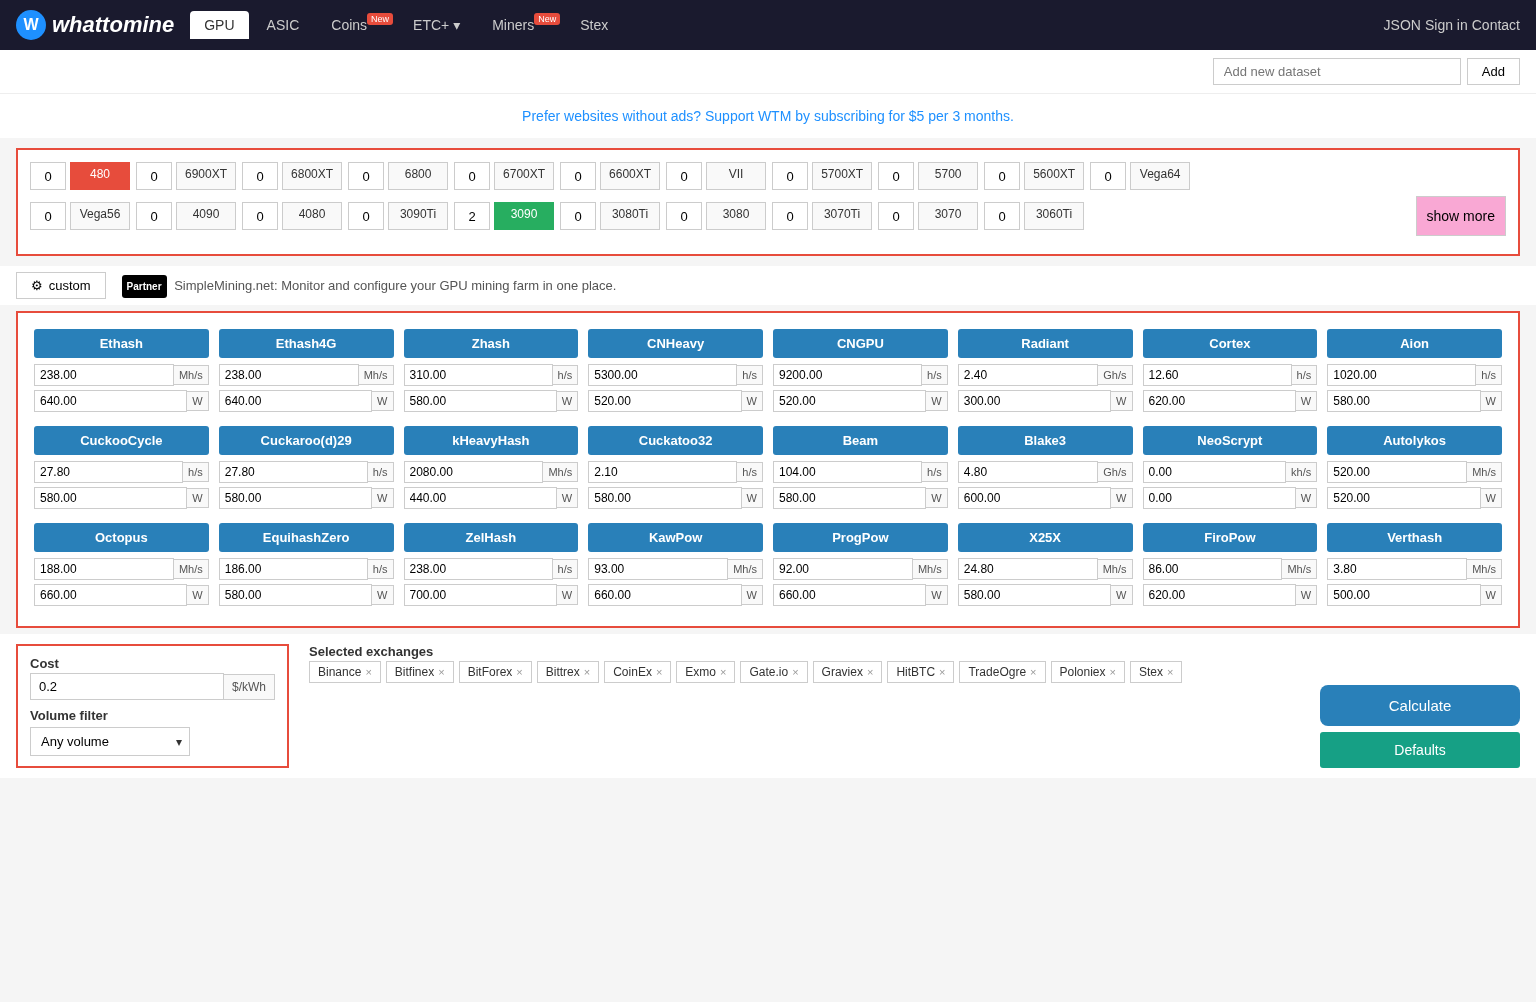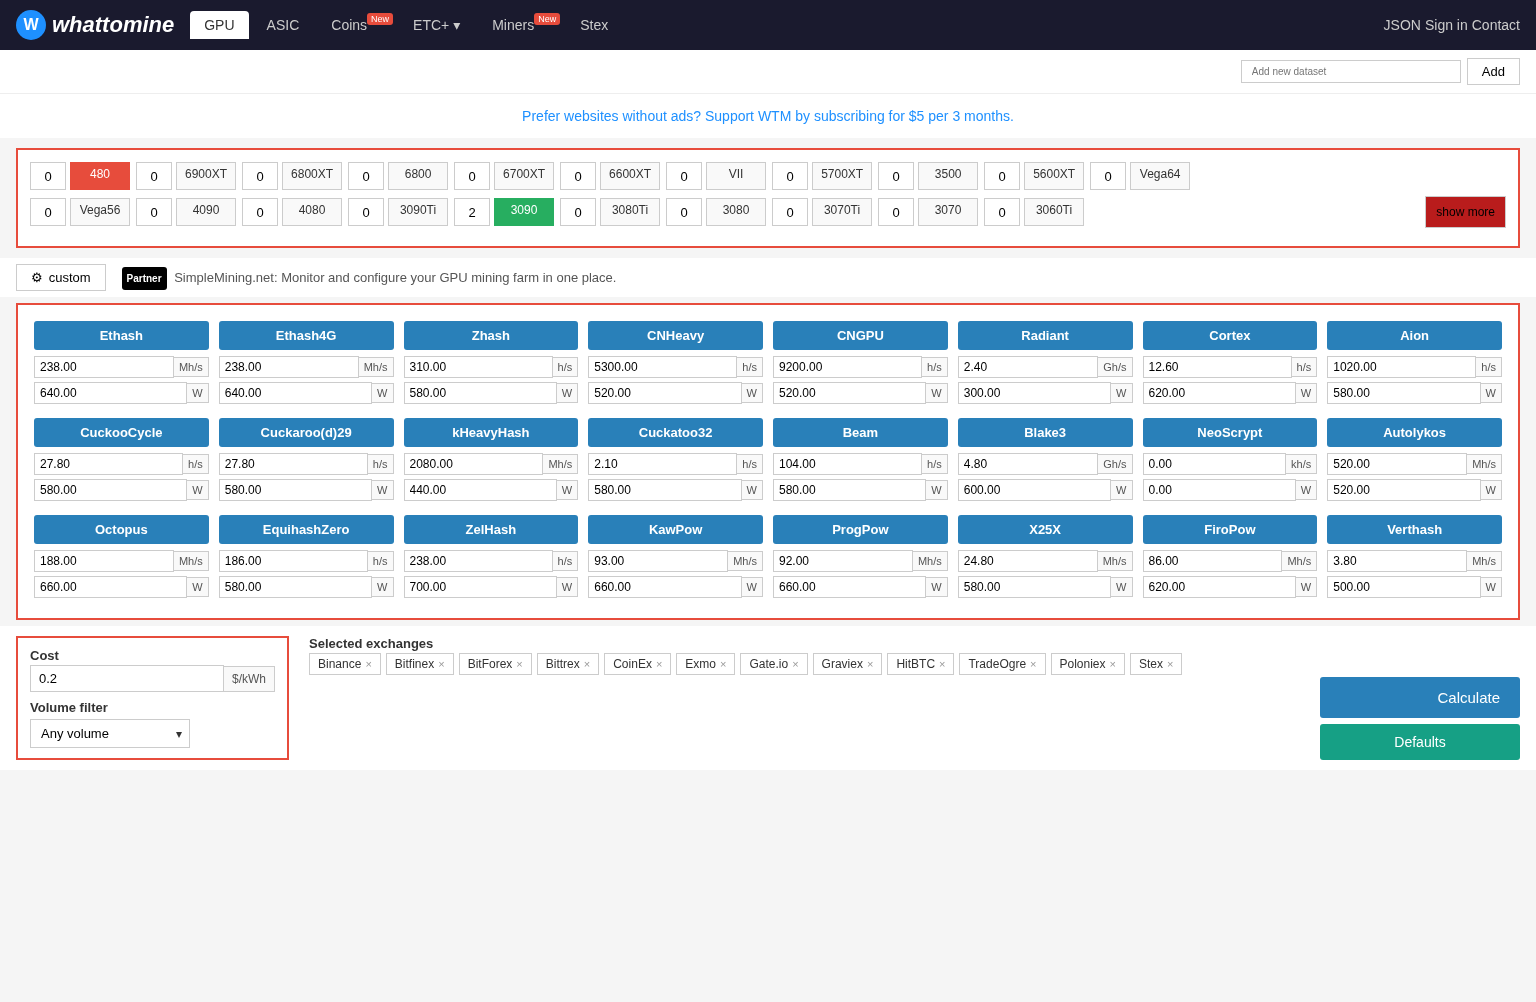--- a/index.html
+++ b/index.html
@@ -45,22 +45,22 @@
       padding: 8px 16px;
       display: flex;
       justify-content: flex-end;
       align-items: center;
       gap: 6px;
       border-bottom: 1px solid #eee;
     }
     .dataset-input {
       border: 1px solid #ccc;
       padding: 5px 10px;
-      width: 220px;
-      font-size: 10px;
+      width: 248px;
+      font-size: 13px;
       color: #999;
     }
     .dataset-add-btn {
       border: 1px solid #ccc;
       background: #fff;
       padding: 5px 14px;
       cursor: pointer;
       font-size: 13px;
     }
 
@@ -106,25 +106,25 @@
       height: 28px;
       font-size: 12px;
       background: #f9f9f9;
       min-width: 60px;
       text-align: center;
     }
     .gpu-name.highlight-red { background: #e74c3c; color: #fff; border-color: #e74c3c; }
     .gpu-name.highlight-green { background: #27ae60; color: #fff; border-color: #27ae60; }
     .show-more-btn {
       border: 1px solid #ccc;
-      background: #b91c1c;
+      background: #f9a8d4;
       padding: 4px 10px;
       cursor: pointer;
-      font-size: 12px;
-      height: 32px;
+      font-size: 14px;
+      height: 40px;
       margin-left: auto;
     }
 
     
     .custom-partner-row {
       display: flex;
       align-items: center;
       gap: 16px;
       padding: 6px 16px;
       background: #fff;
@@ -264,22 +264,21 @@
     }
     .exchange-x { color: #999; cursor: pointer; font-size: 11px; }
     .action-section { display: flex; flex-direction: column; gap: 6px; min-width: 200px; align-self: flex-end; }
     .calculate-btn {
       background: #2980b9;
       color: #fff;
       border: none;
       padding: 12px 20px;
       font-size: 15px;
       cursor: pointer;
-      border-radius: 3px;
-      text-align: right;
+      border-radius: 8px;
     }
     .defaults-btn {
       background: #16a085;
       color: #fff;
       border: none;
       padding: 10px 20px;
       font-size: 14px;
       cursor: pointer;
       border-radius: 3px;
     }
@@ -351,21 +350,21 @@
       <div class="gpu-item">
         <input class="gpu-count" type="text" value="0" style="">
         <div class="gpu-name">VII</div>
       </div>
       <div class="gpu-item">
         <input class="gpu-count" type="text" value="0" style="">
         <div class="gpu-name">5700XT</div>
       </div>
       <div class="gpu-item">
         <input class="gpu-count" type="text" value="0" style="">
-        <div class="gpu-name">3500</div>
+        <div class="gpu-name">5700</div>
       </div>
       <div class="gpu-item">
         <input class="gpu-count" type="text" value="0" style="">
         <div class="gpu-name">5600XT</div>
       </div>
       <div class="gpu-item">
         <input class="gpu-count" type="text" value="0" style="">
         <div class="gpu-name">Vega64</div>
       </div>
     </div>

